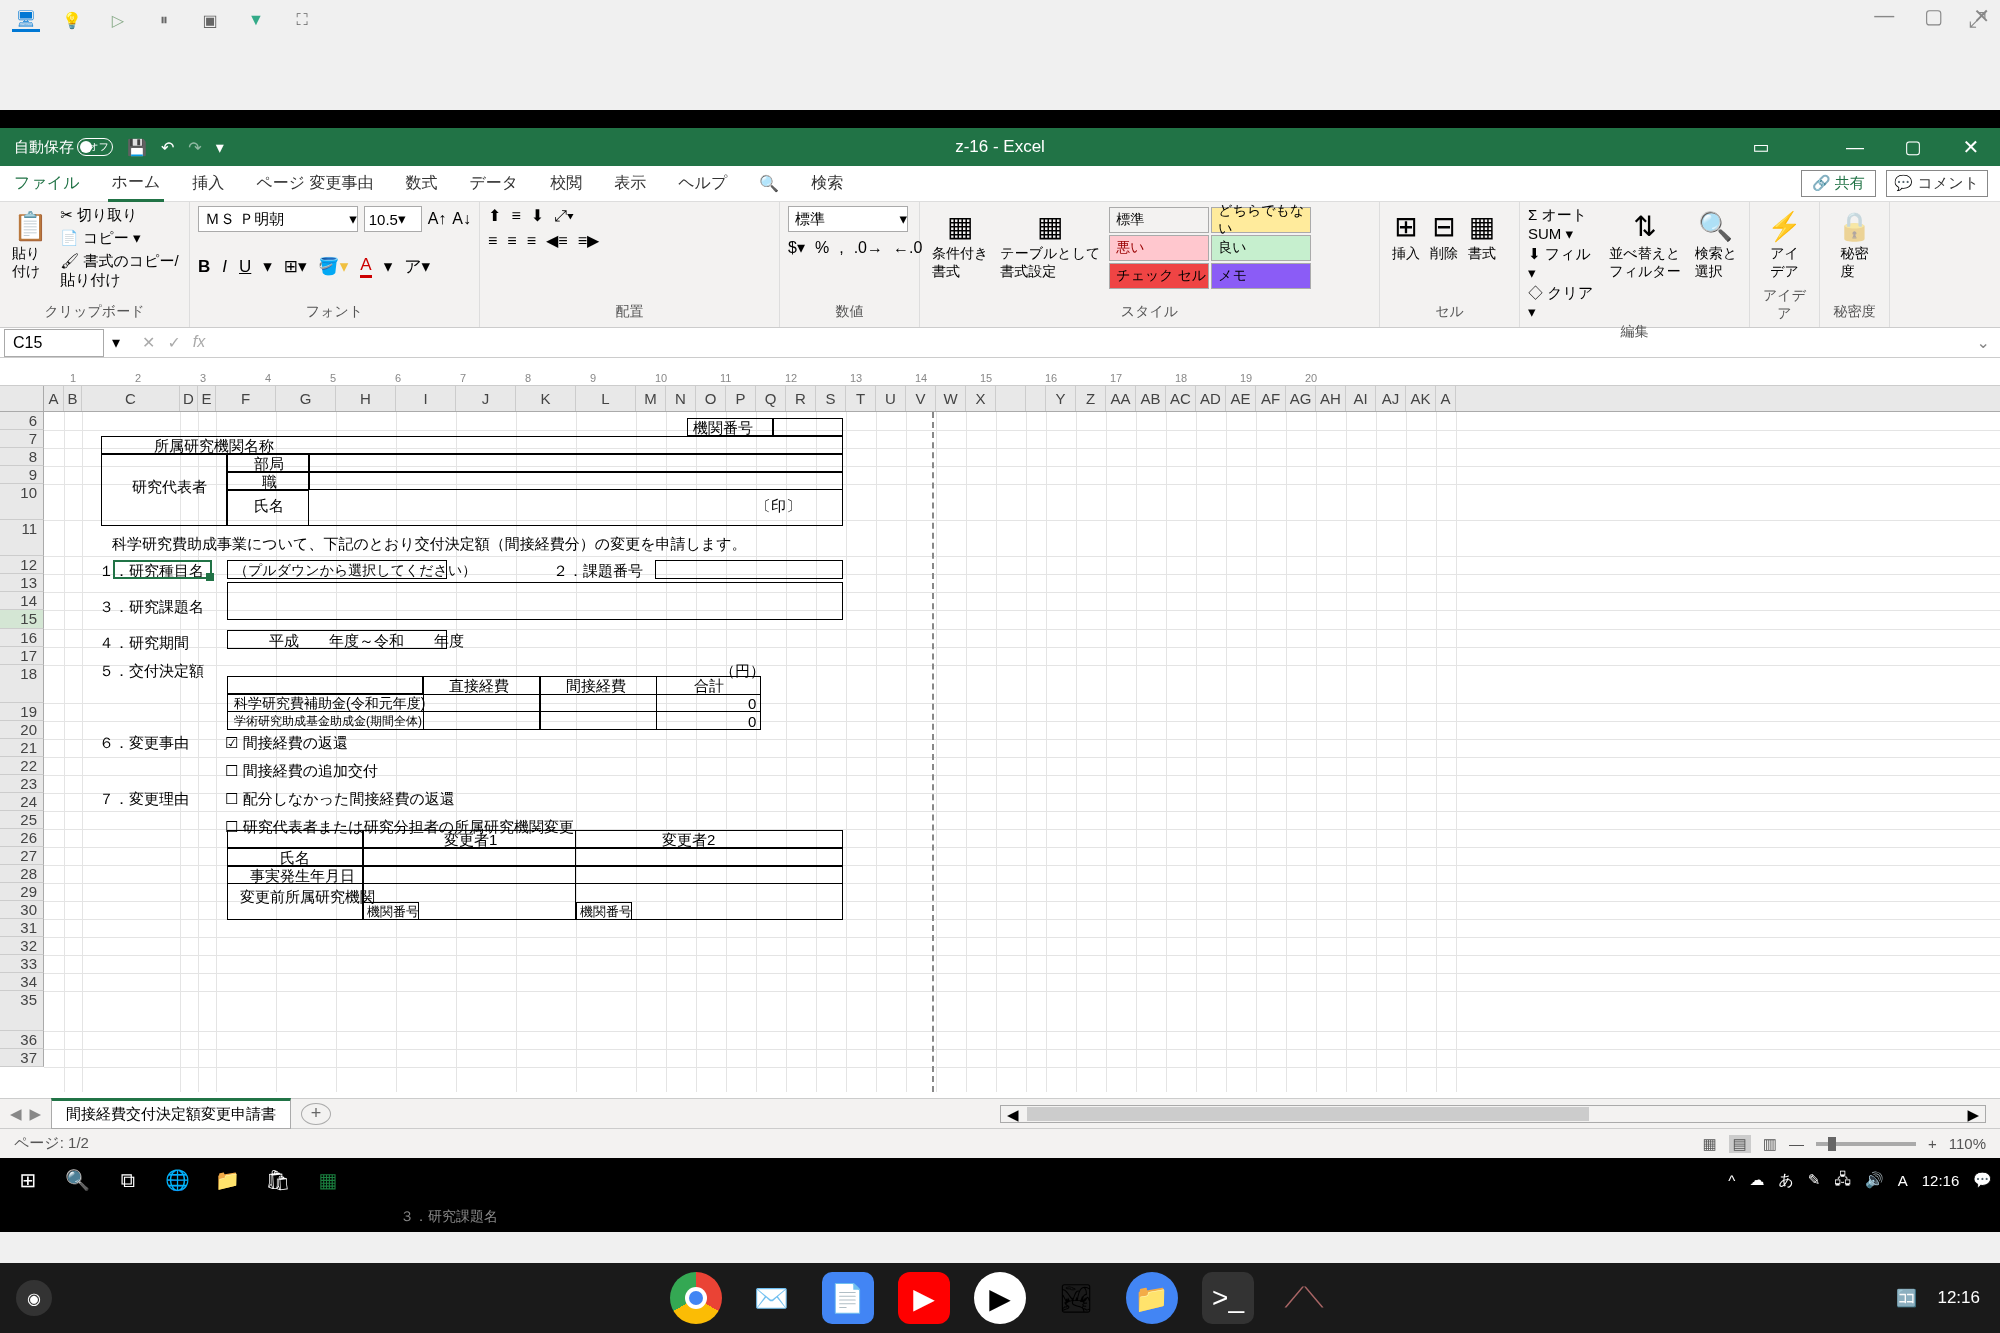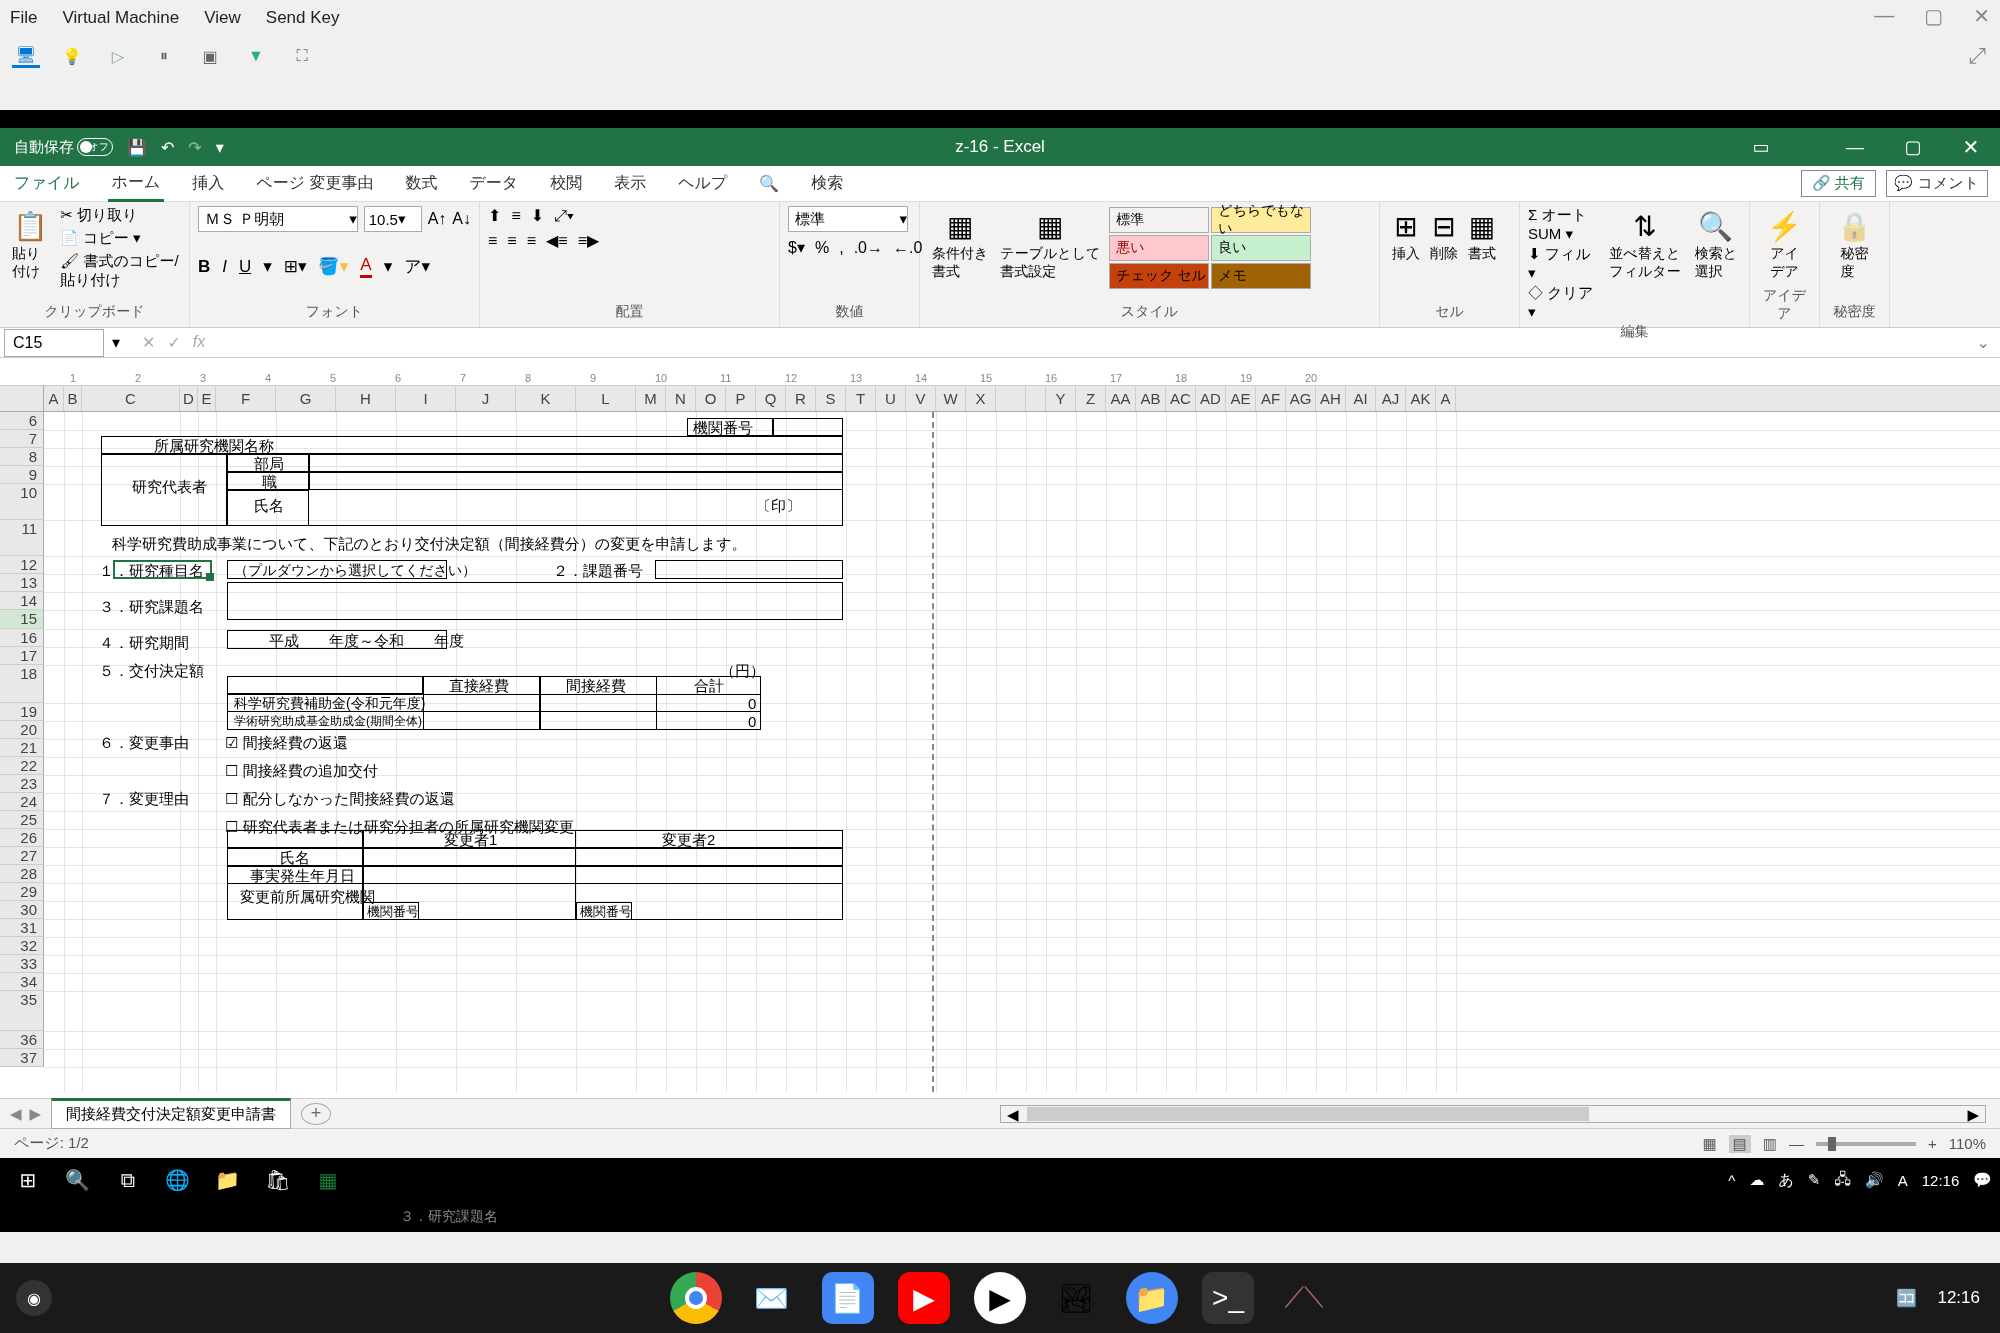--- a/index.html
+++ b/index.html
@@ -40,21 +40,21 @@
 .ribbon-group { border-right:1px solid #ddd; padding:4px 8px; position:relative; display:flex; flex-direction:column; justify-content:space-between; }
 .group-label { text-align:center; font-size:14px; color:#555; padding:2px 0; }
 .rb-btn-lg { display:flex; flex-direction:column; align-items:center; font-size:14px; gap:2px; padding:4px; }
 .rb-icon { font-size:28px; }
 .rb-row { display:flex; gap:6px; align-items:center; }
 .font-select { border:1px solid #aaa; background:#fff; width:160px; height:26px; font-size:15px; padding-left:6px; display:flex; align-items:center; justify-content:space-between; }
 .size-select { border:1px solid #aaa; background:#fff; width:58px; height:26px; font-size:15px; padding-left:4px; display:flex; align-items:center; }
 .style-box { border:1px solid #aaa; width:100px; height:26px; font-size:14px; display:flex; align-items:center; padding-left:6px; margin:1px; }
 .style-yellow { background:#ffeb9c; }
 .style-redtxt { background:#ffc7ce; }
-.style-orange-pink { background:#c2410c; }
+.style-orange-pink { background:#ef4444; }
 .style-grid { display:flex; flex-wrap:wrap; width:330px; }
 
 .formula-bar { height:30px; display:flex; align-items:center; background:#fff; border-bottom:1px solid #ccc; font-size:16px; }
 .name-box { width:100px; border:1px solid #aaa; height:28px; padding-left:8px; display:flex; align-items:center; margin-left:4px; }
 .fb-btns { display:flex; gap:12px; padding:0 14px; color:#aaa; }
 .fb-input { flex:1; padding-left:8px; }
 .expand-fb { padding:0 10px; color:#888; }
 
 .sheet-area { position:relative; background:#fff; height:740px; overflow:hidden; }
 .ruler { height:28px; background:#fff; border-bottom:1px solid #ccc; position:relative; font-size:11px; color:#888; }
@@ -98,26 +98,20 @@
 .shelf-right { position:absolute; right:20px; color:#fff; font-size:17px; display:flex; align-items:center; gap:20px; }
 </style>
 </head>
 <body>
 
 <div class="vm-chrome">
   <div class="vm-win-ctrl">
     <span>—</span>
     <span>▢</span>
     <span>✕</span>
-  </div>
-  <div class="vm-menu">
-    <span>File</span>
-    <span>Virtual Machine</span>
-    <span>View</span>
-    <span>Send Key</span>
   </div>
   <div class="vm-toolbar">
     <span class="vm-icon blue-underline">🖥</span>
     <span class="vm-icon">💡</span>
     <span class="vm-icon" style="color:#8a8;">▷</span>
     <span class="vm-icon">⏸</span>
     <span class="vm-icon">▣</span>
     <span class="vm-icon" style="color:#3a8;">▼</span>
     <span class="vm-icon">⛶</span>
     <span style="position:absolute; right:14px; font-size:22px; color:#888;">⤢</span>
@@ -254,21 +248,21 @@
             <span class="rb-icon">▦</span>
             <span style="white-space:pre;">テーブルとして
 書式設定</span>
           </div>
         <div class="style-grid">
           <div class="style-box">標準</div>
           <div class="style-box style-yellow">どちらでもない</div>
           <div class="style-box style-redtxt" style="color:#900;">悪い</div>
           <div class="style-box" style="background:#c6efce;">良い</div>
           <div class="style-box style-orange-pink">チェック セル</div>
-          <div class="style-box" style="background:#a16207;">メモ</div>
+          <div class="style-box" style="background:#8b5cf6;">メモ</div>
         </div>
       </div>
       <div class="group-label">スタイル</div>
     </div>
     <div class="ribbon-group" style="width:140px;">
       <div style="display:flex; gap:2px;">
         <div class="rb-btn-lg">
             <span class="rb-icon">⊞</span>
             <span>挿入</span>
           </div>

